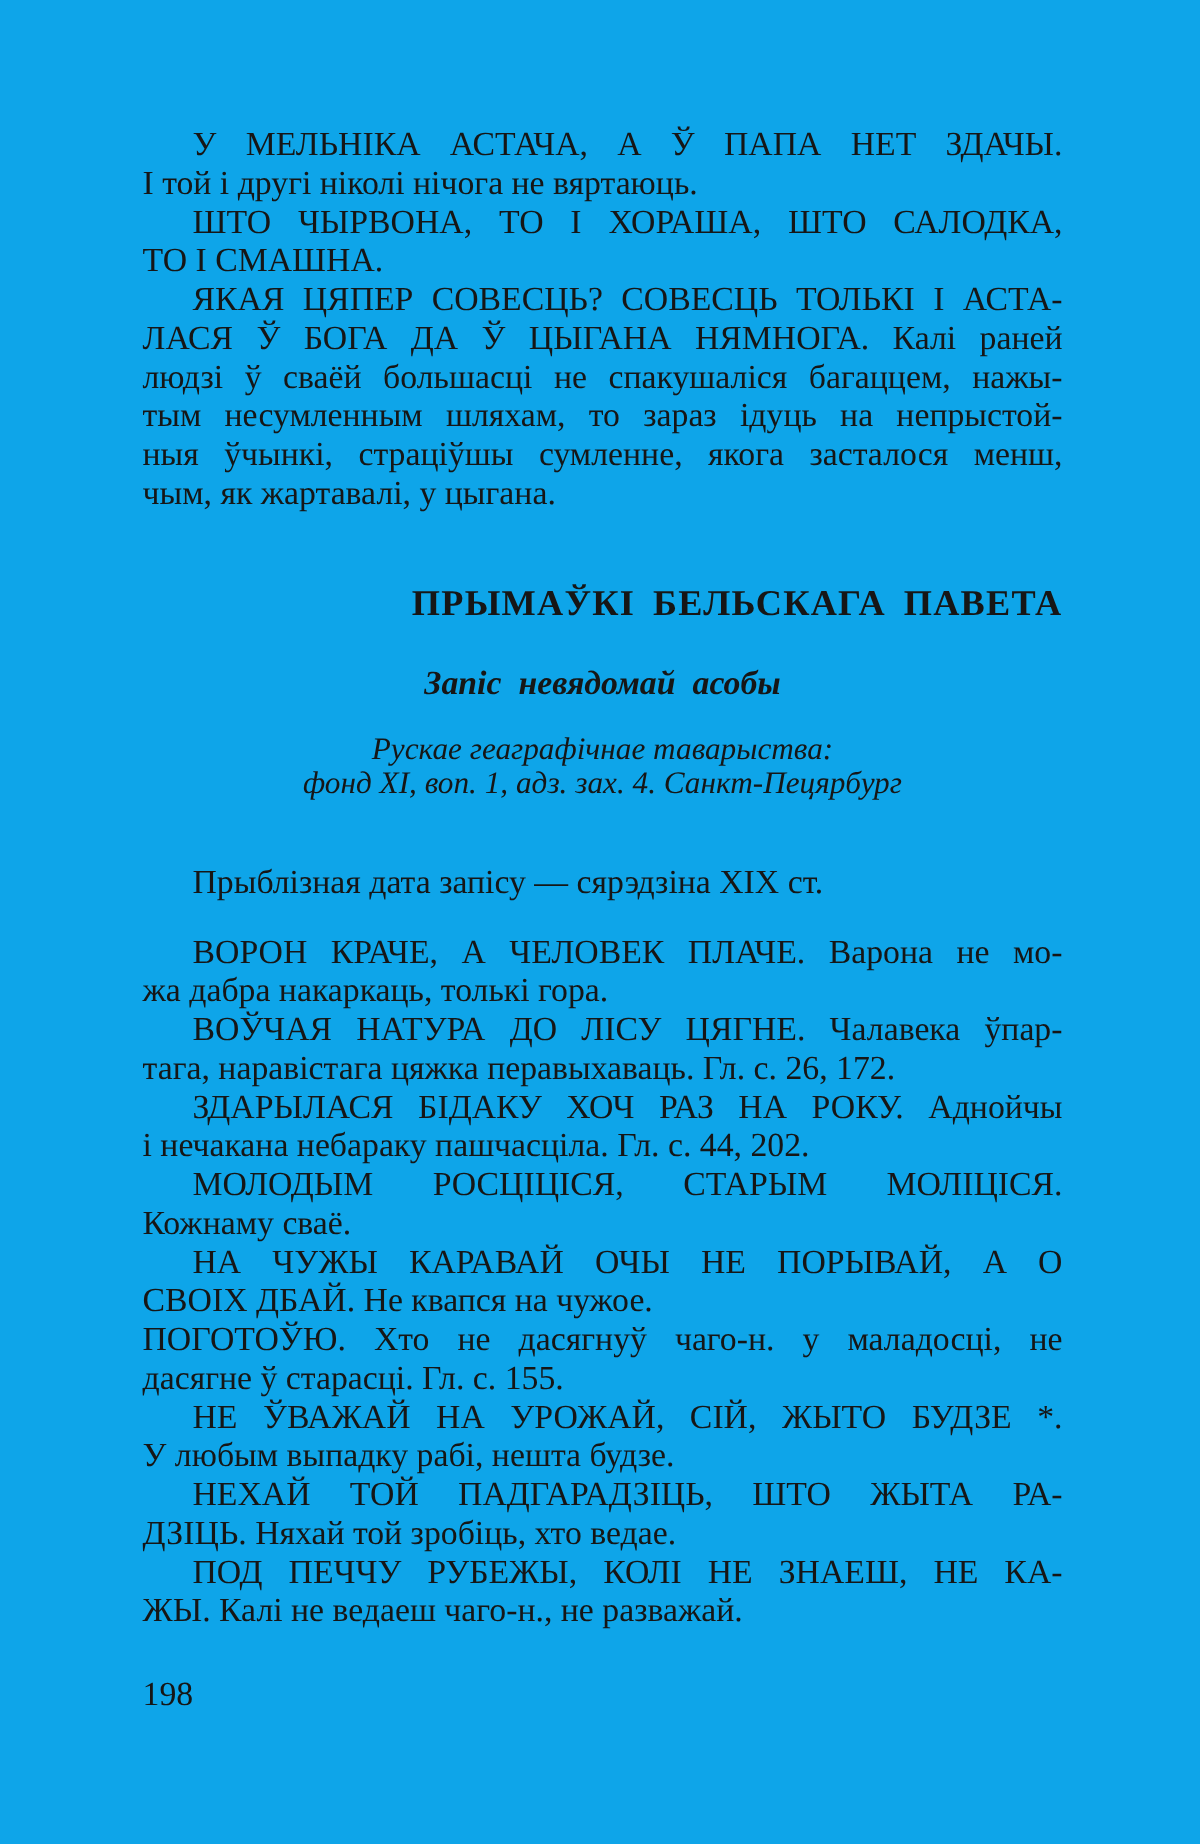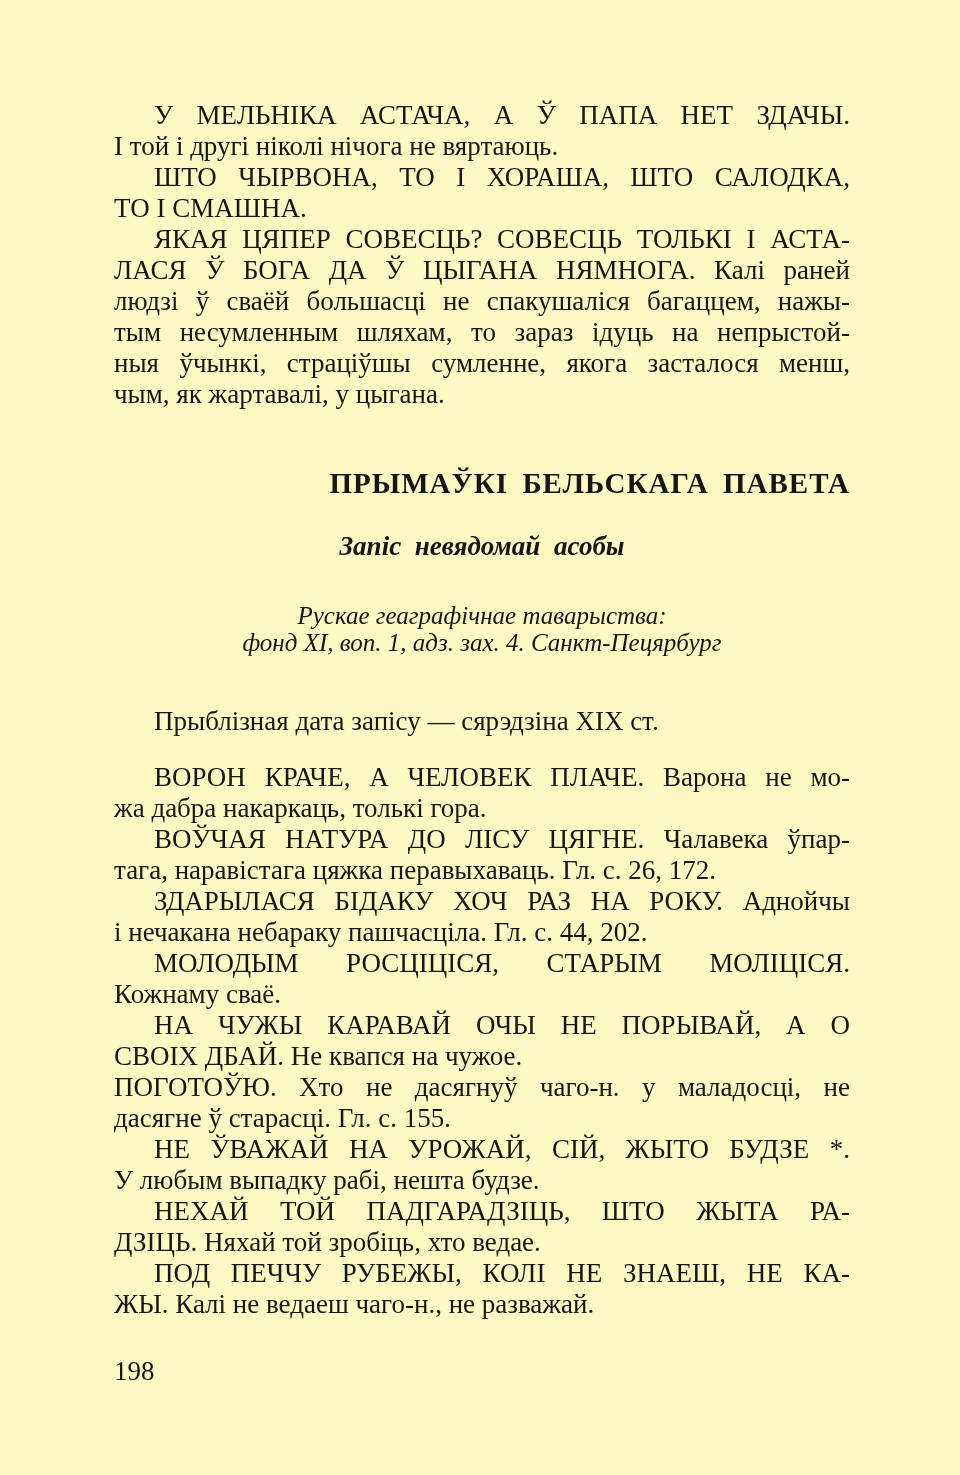--- a/index.html
+++ b/index.html
@@ -2,21 +2,21 @@
 <html lang="be"><head>
 <meta charset="utf-8">
 <style>
   html, body { margin: 0; padding: 0; background: #ffffff; }
   .page {
     position: relative;
     width: 960px;
     height: 1475px;
     box-sizing: border-box;
     padding: 100px 110px 0 114px;
-    background: #fef9c3;
+    background: #0ea5e9;
     color: #161616;
     font-family: "Liberation Serif", "DejaVu Serif", serif;
     overflow: hidden;
   }
   .para { font-size: 27px; line-height: 31px; }
   .line { text-align: justify; text-align-last: justify; }
   .line.first { text-indent: 40px; }
   .line.last { text-align-last: left; }
   .it { }
 
@@ -32,21 +32,21 @@
   .section-subtitle {
     margin-top: 30px;
     font-size: 27px;
     line-height: 31px;
     font-weight: bold;
     font-style: italic;
     text-align: center;
     word-spacing: 7px;
   }
   .source {
-    margin-top: 40px;
+    margin-top: 24px;
     font-size: 25px;
     line-height: 27px;
     font-style: italic;
     text-align: center;
   }
   .date-note {
     margin-top: 50px;
     font-size: 27px;
     line-height: 31px;
     text-indent: 40px;

